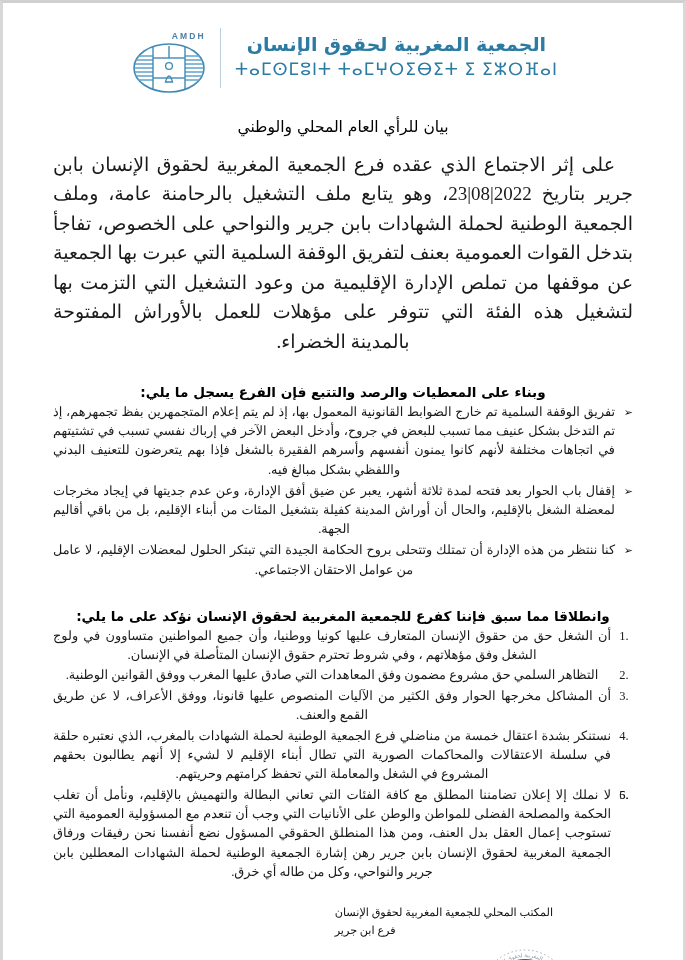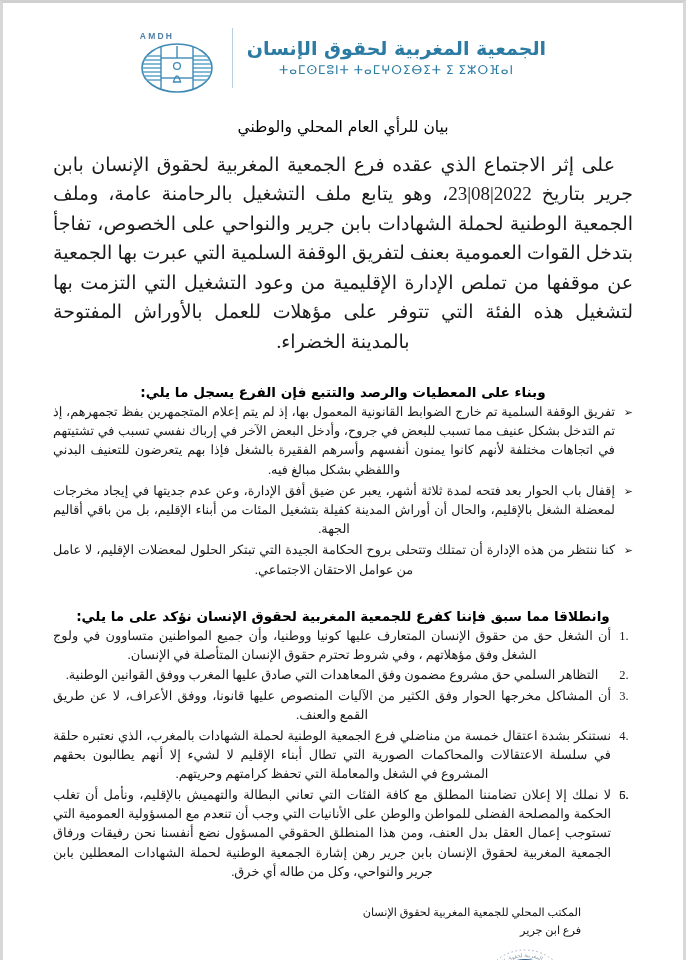--- a/index.html
+++ b/index.html
@@ -38,21 +38,21 @@
     gap: 10px;
     padding: 14px 40px 6px 40px;
   }
   .lh-emblem {
     position: relative;
     width: 78px;
     height: 72px;
     flex: 0 0 auto;
     display: flex;
     flex-direction: column;
-    align-items: flex-end;
+    align-items: flex-start;
     justify-content: flex-end;
   }
   .lh-amdh {
     font-family: "Liberation Sans", sans-serif;
     font-size: 8.5px;
     font-weight: bold;
     letter-spacing: 2.2px;
     color: #4d7fa8;
     margin-bottom: 1px;
     direction: ltr;
@@ -70,22 +70,22 @@
   .lh-ar {
     font-family: "DejaVu Sans", sans-serif;
     font-size: 19px;
     font-weight: bold;
     color: #2c7ba3;
     letter-spacing: 1.5px;
     line-height: 1.25;
     white-space: nowrap;
   }
   .lh-tif {
-    font-family: Liberation Serif, serif;
-    font-size: 12px;
+    font-family: Liberation Sans, sans-serif;
+    font-size: 17px;
     color: #2c7ba3;
     letter-spacing: 1px;
     line-height: 1.5;
     direction: ltr;
     white-space: nowrap;
   }
   .lh-fr {
     font-family: "Liberation Sans", sans-serif;
     font-size: 12.5px;
     font-weight: bold;
@@ -174,22 +174,22 @@
   ol.num-list > li .num::after { content: "."; }
 
   
   .footer {
     margin-top: 22px;
     padding: 0 44px 0 0;
     text-align: right;
   }
   .footer-lines {
     display: inline-block;
-    text-align: right;
-    margin-right: 8px;
+    text-align: left;
+    margin-right: 36px;
   }
   .footer-line {
     font-size: 11.2px;
     line-height: 1.6;
     color: #111;
     white-space: nowrap;
   }
   .seal-wrap {
     margin-top: 6px;
     padding-right: 60px;

